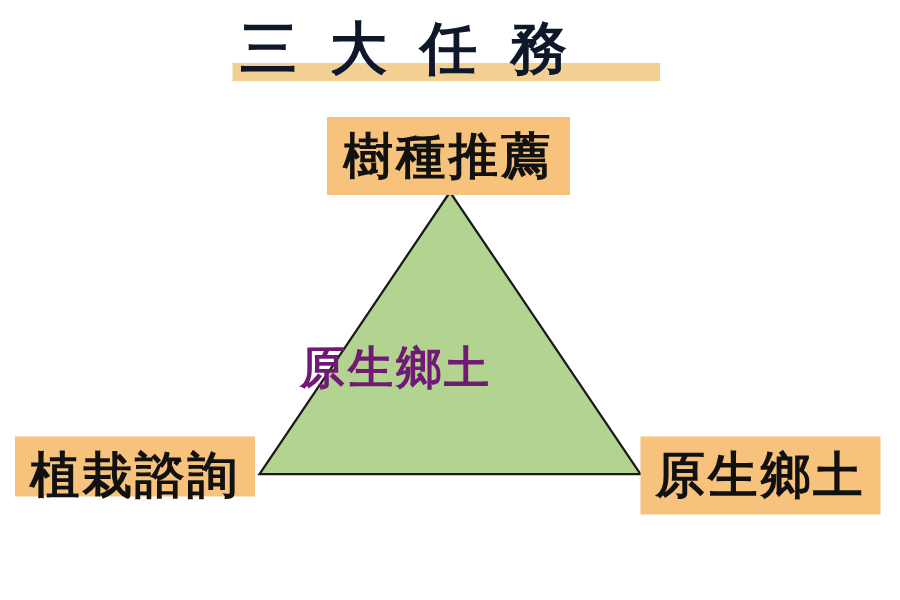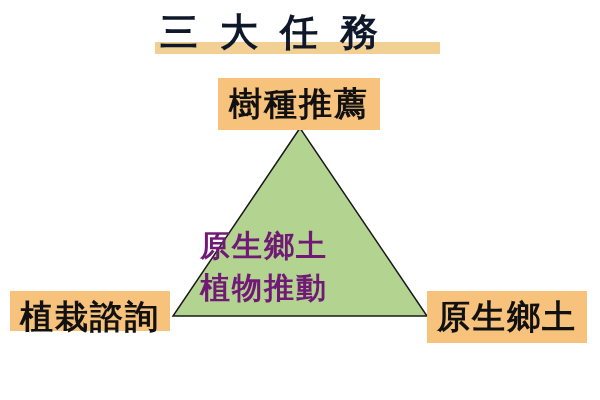--- a/index.html
+++ b/index.html
@@ -29,14 +29,13 @@
 <svg class="tri" width="600" height="400">
   <polygon points="300,128 173,316 427,316" fill="#b3d490" stroke="#1a1a1a" stroke-width="1.5"></polygon>
 </svg>
 
 <div class="box box-top">樹種推薦</div>
 <div class="box box-left">植栽諮詢</div>
 <div class="box box-right">原生鄉土</div>
 
 <div class="center-text">
   <div>原生鄉土</div>
-  <div>植物推動</div>
 </div>
 
 </body></html>

